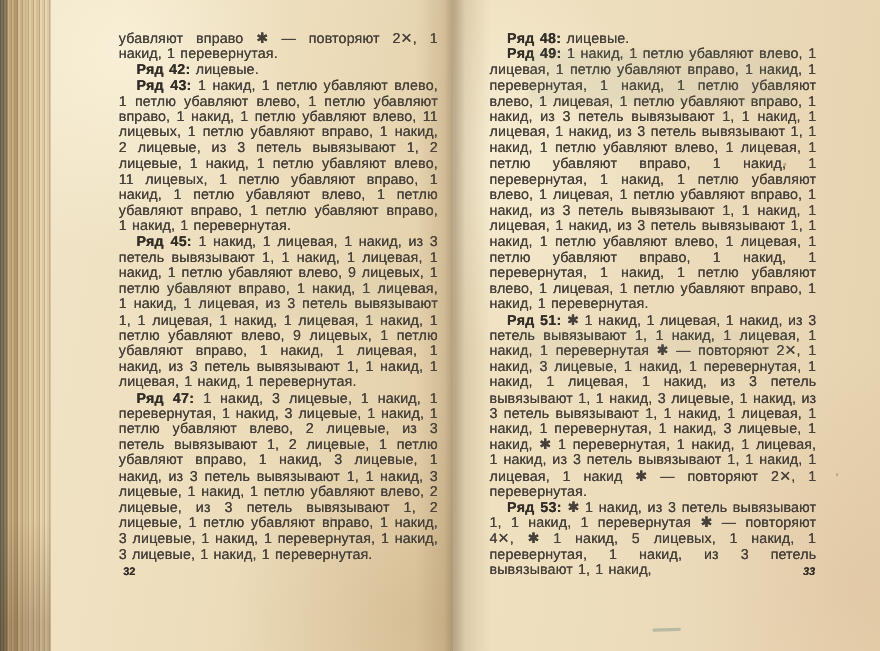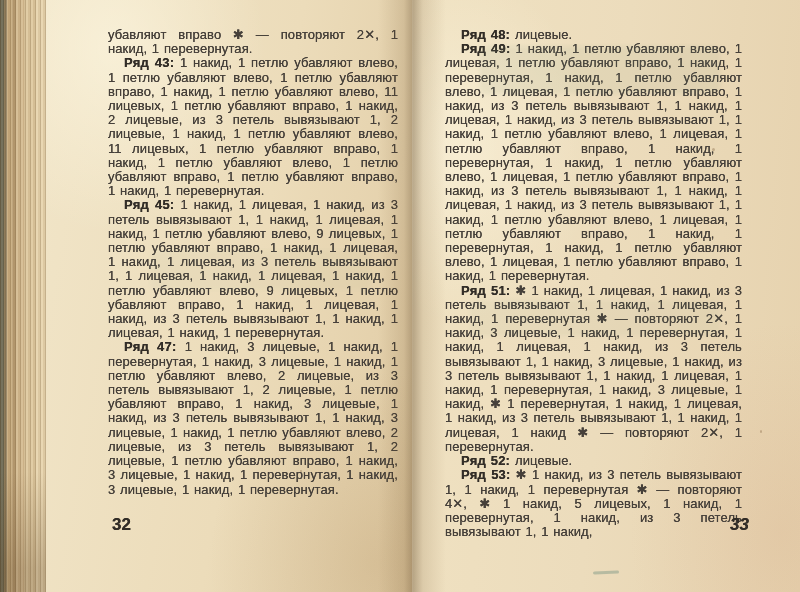--- a/index.html
+++ b/index.html
@@ -56,21 +56,21 @@
     color:var(--ink,#46403a);
     text-align:justify;
     text-shadow:0 0 .3px currentColor;
   }
   .page-text-left{left:62px;width:290px;}   
   .page-text-right{left:33px;width:297px;}  
   .para{margin:0;}
   .para.indent{text-indent:16px;}
   .para b{color:var(--label-ink,#322d27);letter-spacing:.2px;}
   .page-number{
-    position:absolute;top:515px;font-size:17px;font-weight:bold;
+    position:absolute;top:515px;font-size:10px;font-weight:bold;
     color:var(--label-ink,#322d27);text-shadow:0 0 .3px currentColor;
   }
   .page-number-left{left:66px;}    
   .page-number-right{left:318px;font-style:italic;}  
   
   .pencil-mark{
     position:absolute;left:593px;top:571px;width:26px;height:2.5px;
     background:var(--pencil,#8da08c);opacity:.55;border-radius:2px;
     transform:rotate(-2deg);
   }
@@ -82,33 +82,33 @@
 </style>
 </head>
 <body>
 
 <div class="book" style="--ink: #46403a; --label-ink: #322d27; --pencil: #8da08c; background: rgb(236, 220, 186);">
   <div class="page-edges"></div>
 
   <div class="page page-left">
     <div class="page-text page-text-left" id="left-text">
         <p class="para">убавляют вправо ✱ — повторяют 2✕, 1 накид, 1 перевернутая.</p>
+        <p class="para indent"><b>Ряд 42: </b>лицевые.</p>
         <p class="para indent"><b>Ряд 43: </b>1 накид, 1 петлю убавляют влево, 1 петлю убавляют влево, 1 петлю убавляют вправо, 1 накид, 1 петлю убавляют влево, 11 лицевых, 1 петлю убавляют вправо, 1 накид, 2 лицевые, из 3 петель вывязывают 1, 2 лицевые, 1 накид, 1 петлю убавляют влево, 11 лицевых, 1 петлю убавляют вправо, 1 накид, 1 петлю убавляют влево, 1 петлю убавляют вправо, 1 петлю убавляют вправо, 1 накид, 1 перевернутая.</p>
         <p class="para indent"><b>Ряд 45: </b>1 накид, 1 лицевая, 1 накид, из 3 петель вывязывают 1, 1 накид, 1 лицевая, 1 накид, 1 петлю убавляют влево, 9 лицевых, 1 петлю убавляют вправо, 1 накид, 1 лицевая, 1 накид, 1 лицевая, из 3 петель вывязывают 1, 1 лицевая, 1 накид, 1 лицевая, 1 накид, 1 петлю убавляют влево, 9 лицевых, 1 петлю убавляют вправо, 1 накид, 1 лицевая, 1 накид, из 3 петель вывязывают 1, 1 накид, 1 лицевая, 1 накид, 1 перевернутая.</p>
         <p class="para indent"><b>Ряд 47: </b>1 накид, 3 лицевые, 1 накид, 1 перевернутая, 1 накид, 3 лицевые, 1 накид, 1 петлю убавляют влево, 2 лицевые, из 3 петель вывязывают 1, 2 лицевые, 1 петлю убавляют вправо, 1 накид, 3 лицевые, 1 накид, из 3 петель вывязывают 1, 1 накид, 3 лицевые, 1 накид, 1 петлю убавляют влево, 2 лицевые, из 3 петель вывязывают 1, 2 лицевые, 1 петлю убавляют вправо, 1 накид, 3 лицевые, 1 накид, 1 перевернутая, 1 накид, 3 лицевые, 1 накид, 1 перевернутая.</p>
       </div>
     <div class="page-number page-number-left">32</div>
   </div>
 
   <div class="page page-right">
     <div class="page-text page-text-right" id="right-text">
         <p class="para indent"><b>Ряд 48: </b>лицевые.</p>
         <p class="para indent"><b>Ряд 49: </b>1 накид, 1 петлю убавляют влево, 1 лицевая, 1 петлю убавляют вправо, 1 накид, 1 перевернутая, 1 накид, 1 петлю убавляют влево, 1 лицевая, 1 петлю убавляют вправо, 1 накид, из 3 петель вывязывают 1, 1 накид, 1 лицевая, 1 накид, из 3 петель вывязывают 1, 1 накид, 1 петлю убавляют влево, 1 лицевая, 1 петлю убавляют вправо, 1 накид, 1 перевернутая, 1 накид, 1 петлю убавляют влево, 1 лицевая, 1 петлю убавляют вправо, 1 накид, из 3 петель вывязывают 1, 1 накид, 1 лицевая, 1 накид, из 3 петель вывязывают 1, 1 накид, 1 петлю убавляют влево, 1 лицевая, 1 петлю убавляют вправо, 1 накид, 1 перевернутая, 1 накид, 1 петлю убавляют влево, 1 лицевая, 1 петлю убавляют вправо, 1 накид, 1 перевернутая.</p>
         <p class="para indent"><b>Ряд 51: </b>✱ 1 накид, 1 лицевая, 1 накид, из 3 петель вывязывают 1, 1 накид, 1 лицевая, 1 накид, 1 перевернутая ✱ — повторяют 2✕, 1 накид, 3 лицевые, 1 накид, 1 перевернутая, 1 накид, 1 лицевая, 1 накид, из 3 петель вывязывают 1, 1 накид, 3 лицевые, 1 накид, из 3 петель вывязывают 1, 1 накид, 1 лицевая, 1 накид, 1 перевернутая, 1 накид, 3 лицевые, 1 накид, ✱ 1 перевернутая, 1 накид, 1 лицевая, 1 накид, из 3 петель вывязывают 1, 1 накид, 1 лицевая, 1 накид ✱ — повторяют 2✕, 1 перевернутая.</p>
-        <p class="para indent"><b>Ряд 52: </b>лицевые.</p>
         <p class="para indent"><b>Ряд 53: </b>✱ 1 накид, из 3 петель вывязывают 1, 1 накид, 1 перевернутая ✱ — повторяют 4✕, ✱ 1 накид, 5 лицевых, 1 накид, 1 перевернутая, 1 накид, из 3 петель вывязывают 1, 1 накид,</p>
       </div>
     <div class="page-number page-number-right">33</div>
   </div>
 
   <div class="gutter"></div>
 
   <div class="ghost g1"></div>
   <div class="ghost g2"></div>
   <div class="ghost g3"></div>

